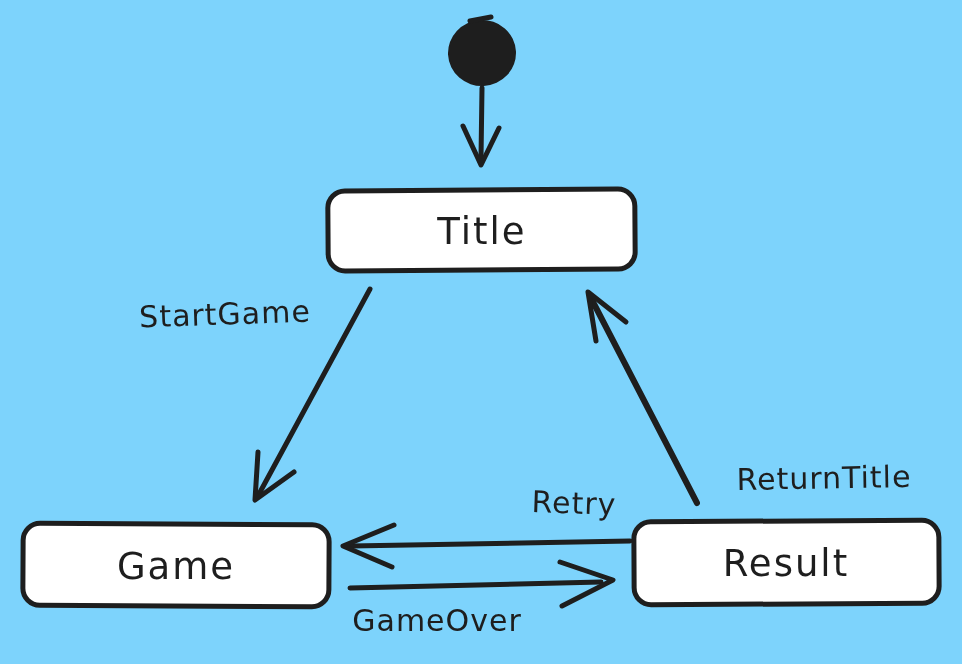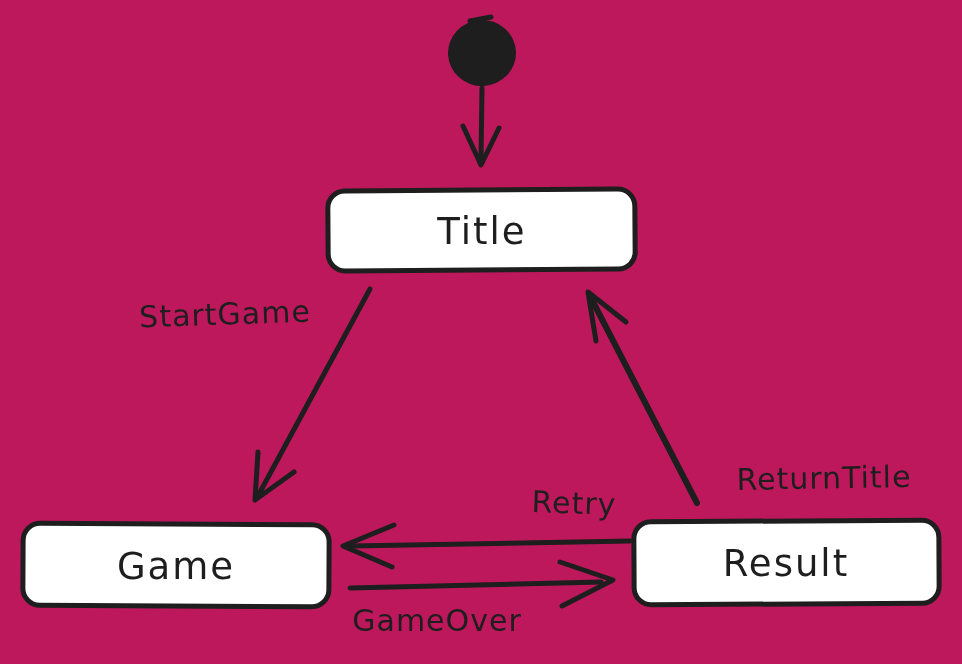--- a/index.html
+++ b/index.html
@@ -8,21 +8,21 @@
     background: #ffffff;
     width: 962px;
     height: 664px;
     overflow: hidden;
     font-family: "DejaVu Sans", sans-serif;
   }
   .canvas {
     position: relative;
     width: 962px;
     height: 664px;
-    background: #be185d;
+    background: #7dd3fc;
   }
   svg { display: block; }
   .stroke-line {
     fill: none;
     stroke-width: 5;
     stroke-linecap: round;
     stroke-linejoin: round;
   }
   .stroke-thick {
     fill: none;

